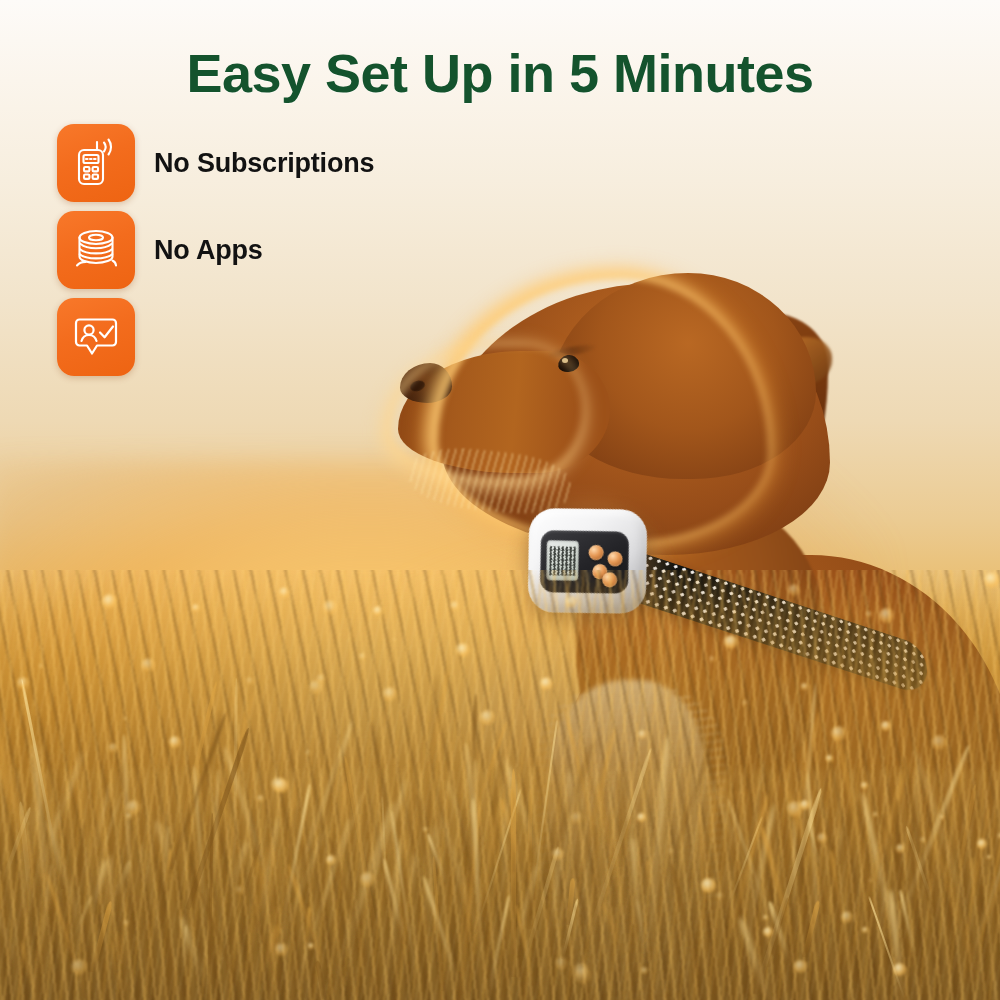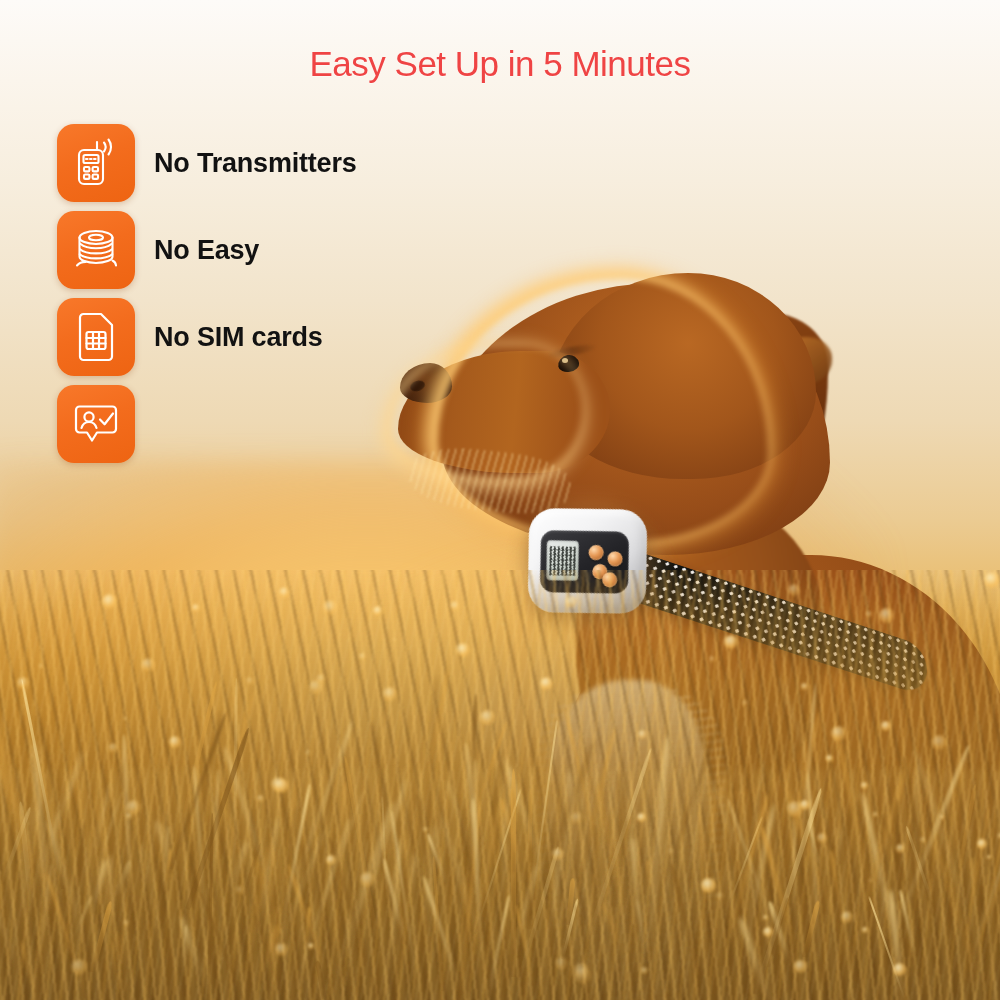--- a/index.html
+++ b/index.html
@@ -299,24 +299,24 @@
     filter:blur(6px);
   }
 
   
   .blade { position:absolute; background:linear-gradient(180deg, rgba(255,216,124,.9), rgba(150,100,32,.65)); transform-origin:bottom center; border-radius:60% 60% 0 0 / 18% 18% 0 0; }
 
   
   .headline {
     position:absolute; left:0; right:0; top:45px;
     text-align:center;
-    font-size:35px;
-    font-weight:400;
+    font-size:54px;
+    font-weight:700;
     letter-spacing:-.5px;
-    color:#ef4444;
+    color:#14532d;
     line-height:1.06;
     text-shadow:0 1px 0 rgba(255,255,255,.45);
   }
 
   
   .features {
     position:absolute; left:57px; top:124px;
     display:flex; flex-direction:column;
     gap:9px;
   }
@@ -718,56 +718,41 @@
             <rect x="11" y="29" width="5.4" height="4.4" rx="1.2"></rect>
             <rect x="19.6" y="29" width="5.4" height="4.4" rx="1.2"></rect>
             <rect x="11" y="36.5" width="5.4" height="4.4" rx="1.2"></rect>
             <rect x="19.6" y="36.5" width="5.4" height="4.4" rx="1.2"></rect>
             <line x1="24" y1="12" x2="24" y2="4"></line>
             <path d="M31 4.5a7.5 7.5 0 0 1 0 9"></path>
             <path d="M35.5 1.5a12.5 12.5 0 0 1 0 15"></path>
           </svg>
         </span>
       </div>
-      <div class="feature-label">No Transmitters</div>
+      <div class="feature-label">No Subscriptions</div>
     </div>
 
     <div class="feature-row">
       <div class="badge">
         <span>
           <svg width="50" height="46" viewBox="0 0 50 46" fill="none" stroke="#fff" stroke-width="2.1" stroke-linecap="round" stroke-linejoin="round">
             <ellipse cx="25" cy="10.5" rx="16.5" ry="6.5"></ellipse>
             <ellipse cx="25" cy="10.5" rx="7" ry="2.8"></ellipse>
             <path d="M8.5 10.5v19c0 3.6 7.4 6.5 16.5 6.5s16.5-2.9 16.5-6.5v-19"></path>
             <path d="M9.6 17c3 2.6 9 4.2 15.4 4.2S37.4 19.6 40.4 17"></path>
             <path d="M9 22.2c3 2.6 9.2 4.2 16 4.2s13-1.6 16-4.2"></path>
             <path d="M8.8 27.2c3 2.6 9.2 4.2 16.2 4.2s13.2-1.6 16.2-4.2"></path>
             <path d="M6 38.5c2-2.4 5-3.6 8.6-3.6"></path>
             <path d="M41.4 33.5c2.2 1 3.4 2.6 3.6 5"></path>
           </svg>
         </span>
       </div>
-      <div class="feature-label">No Easy</div>
+      <div class="feature-label">No Apps</div>
     </div>
 
-    <div class="feature-row">
-      <div class="badge">
-        <span>
-          <svg width="42" height="50" viewBox="0 0 42 50" fill="none" stroke="#fff" stroke-width="2.2" stroke-linecap="round" stroke-linejoin="round">
-            <path d="M5 5.5a3.5 3.5 0 0 1 3.5-3.5H26l11 11v31.5a3.5 3.5 0 0 1-3.5 3.5h-25A3.5 3.5 0 0 1 5 44.5Z"></path>
-            <rect x="11.5" y="20" width="19" height="17" rx="2"></rect>
-            <line x1="11.5" y1="26" x2="30.5" y2="26"></line>
-            <line x1="11.5" y1="31.5" x2="30.5" y2="31.5"></line>
-            <line x1="18" y1="20" x2="18" y2="37"></line>
-            <line x1="24" y1="20" x2="24" y2="37"></line>
-          </svg>
-        </span>
-      </div>
-      <div class="feature-label">No SIM cards</div>
-    </div>
 
 
     <div class="feature-row">
       <div class="badge">
         <span>
           <svg width="52" height="44" viewBox="0 0 52 44" fill="none" stroke="#fff" stroke-width="2.2" stroke-linecap="round" stroke-linejoin="round">
             <path d="M6 8a3.5 3.5 0 0 1 3.5-3.5h33A3.5 3.5 0 0 1 46 8v19a3.5 3.5 0 0 1-3.5 3.5H27l-5 8-5-8H9.5A3.5 3.5 0 0 1 6 27Z"></path>
             <circle cx="19" cy="15" r="4.6"></circle>
             <path d="M11.5 26c1.1-4 3.9-6 7.5-6s6.4 2 7.5 6"></path>
             <path d="M30 17.5l4.6 4.8L43 11.5"></path>

